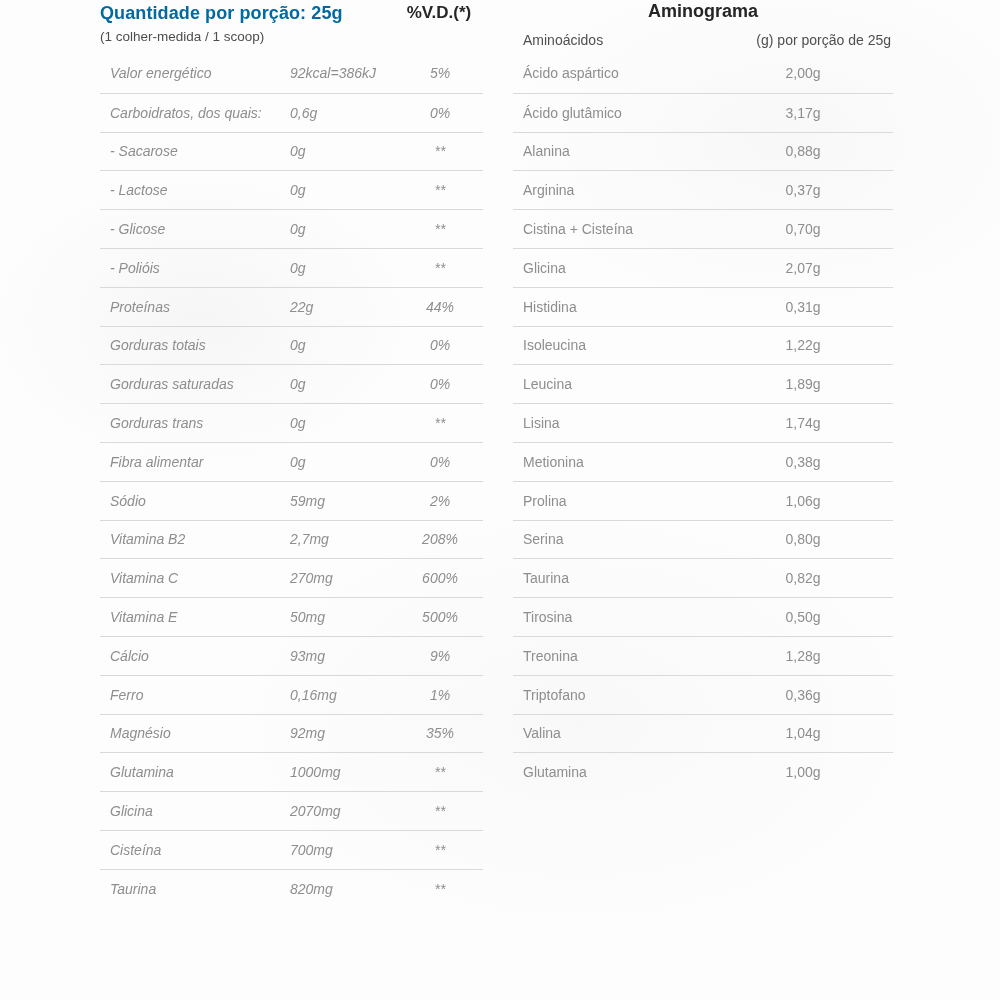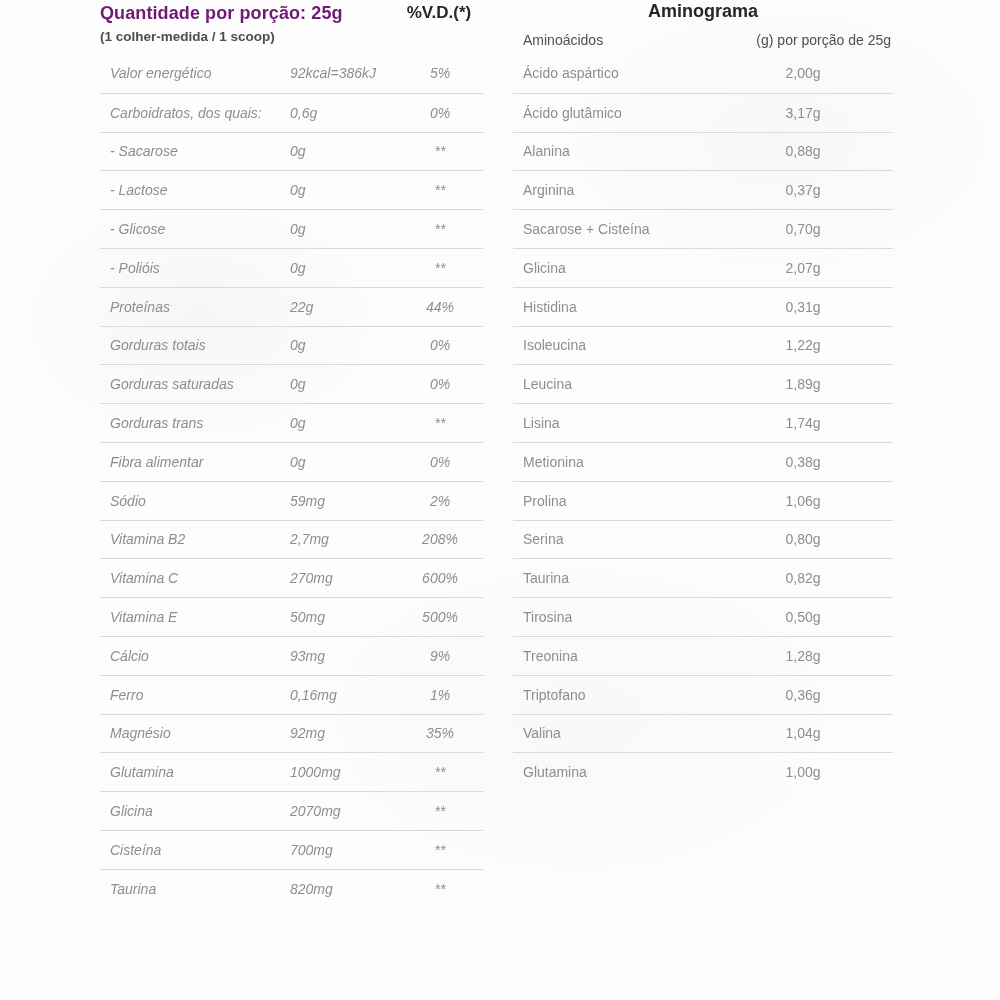--- a/index.html
+++ b/index.html
@@ -11,23 +11,23 @@
       radial-gradient(ellipse 320px 220px at 20% 32%, rgba(185,185,185,.10), transparent 65%),
       radial-gradient(ellipse 420px 260px at 78% 14%, rgba(185,185,185,.08), transparent 65%),
       radial-gradient(ellipse 520px 320px at 58% 72%, rgba(185,185,185,.07), transparent 65%),
       #fdfdfd;
     overflow:hidden;
   }
 
   
   .l-header { position:absolute; left:100px; top:3px; width:383px;
               display:flex; justify-content:space-between; align-items:flex-start; }
-  .l-title  { font-size:18px; font-weight:bold; color:#701a75; letter-spacing:.1px; }
+  .l-title  { font-size:18px; font-weight:bold; color:#0369a1; letter-spacing:.1px; }
   .l-vd     { width:88px; text-align:center; font-size:17px; font-weight:bold; color:#262626; }
-  .l-sub    { position:absolute; left:100px; top:29px; font-size:13.5px; color:#4d4d4d;font-weight:bold; }
+  .l-sub    { position:absolute; left:100px; top:29px; font-size:13.5px; color:#4d4d4d; }
 
   .table    { position:absolute; top:54px; }
   .ltable   { left:100px; width:383px;font-style:italic; }
   .rtable   { left:513px; width:380px; }
 
   .row { height:38.8px; display:grid; align-items:center;
          font-size:14px; color:#8e8e8e; }
   .row + .row { border-top:1px solid #d9d9d9; }
   .ltable .row { grid-template-columns:190px 107px 86px; }
   .rtable .row { grid-template-columns:1fr 180px;gap:37px; }
@@ -182,21 +182,21 @@
     </div>
     <div class="row">
       <span class="cell-label">Alanina</span>
       <span class="cell-value">0,88g</span>
     </div>
     <div class="row">
       <span class="cell-label">Arginina</span>
       <span class="cell-value">0,37g</span>
     </div>
     <div class="row">
-      <span class="cell-label">Sacarose + Cisteína</span>
+      <span class="cell-label">Cistina + Cisteína</span>
       <span class="cell-value">0,70g</span>
     </div>
     <div class="row">
       <span class="cell-label">Glicina</span>
       <span class="cell-value">2,07g</span>
     </div>
     <div class="row">
       <span class="cell-label">Histidina</span>
       <span class="cell-value">0,31g</span>
     </div>

